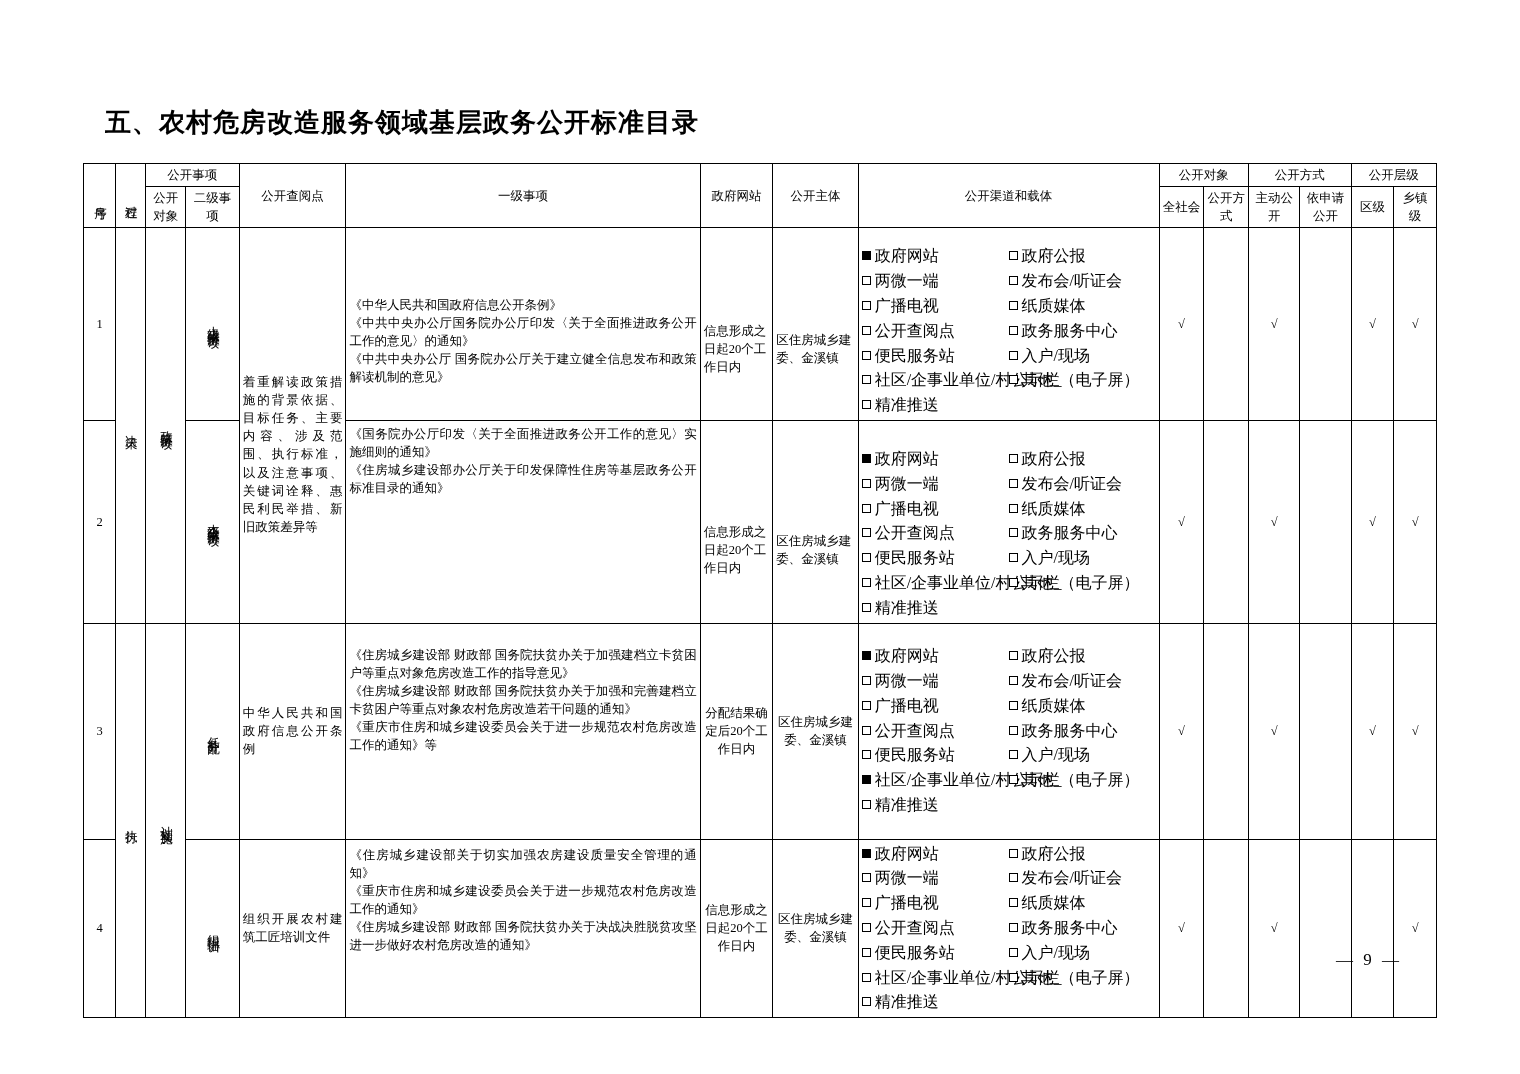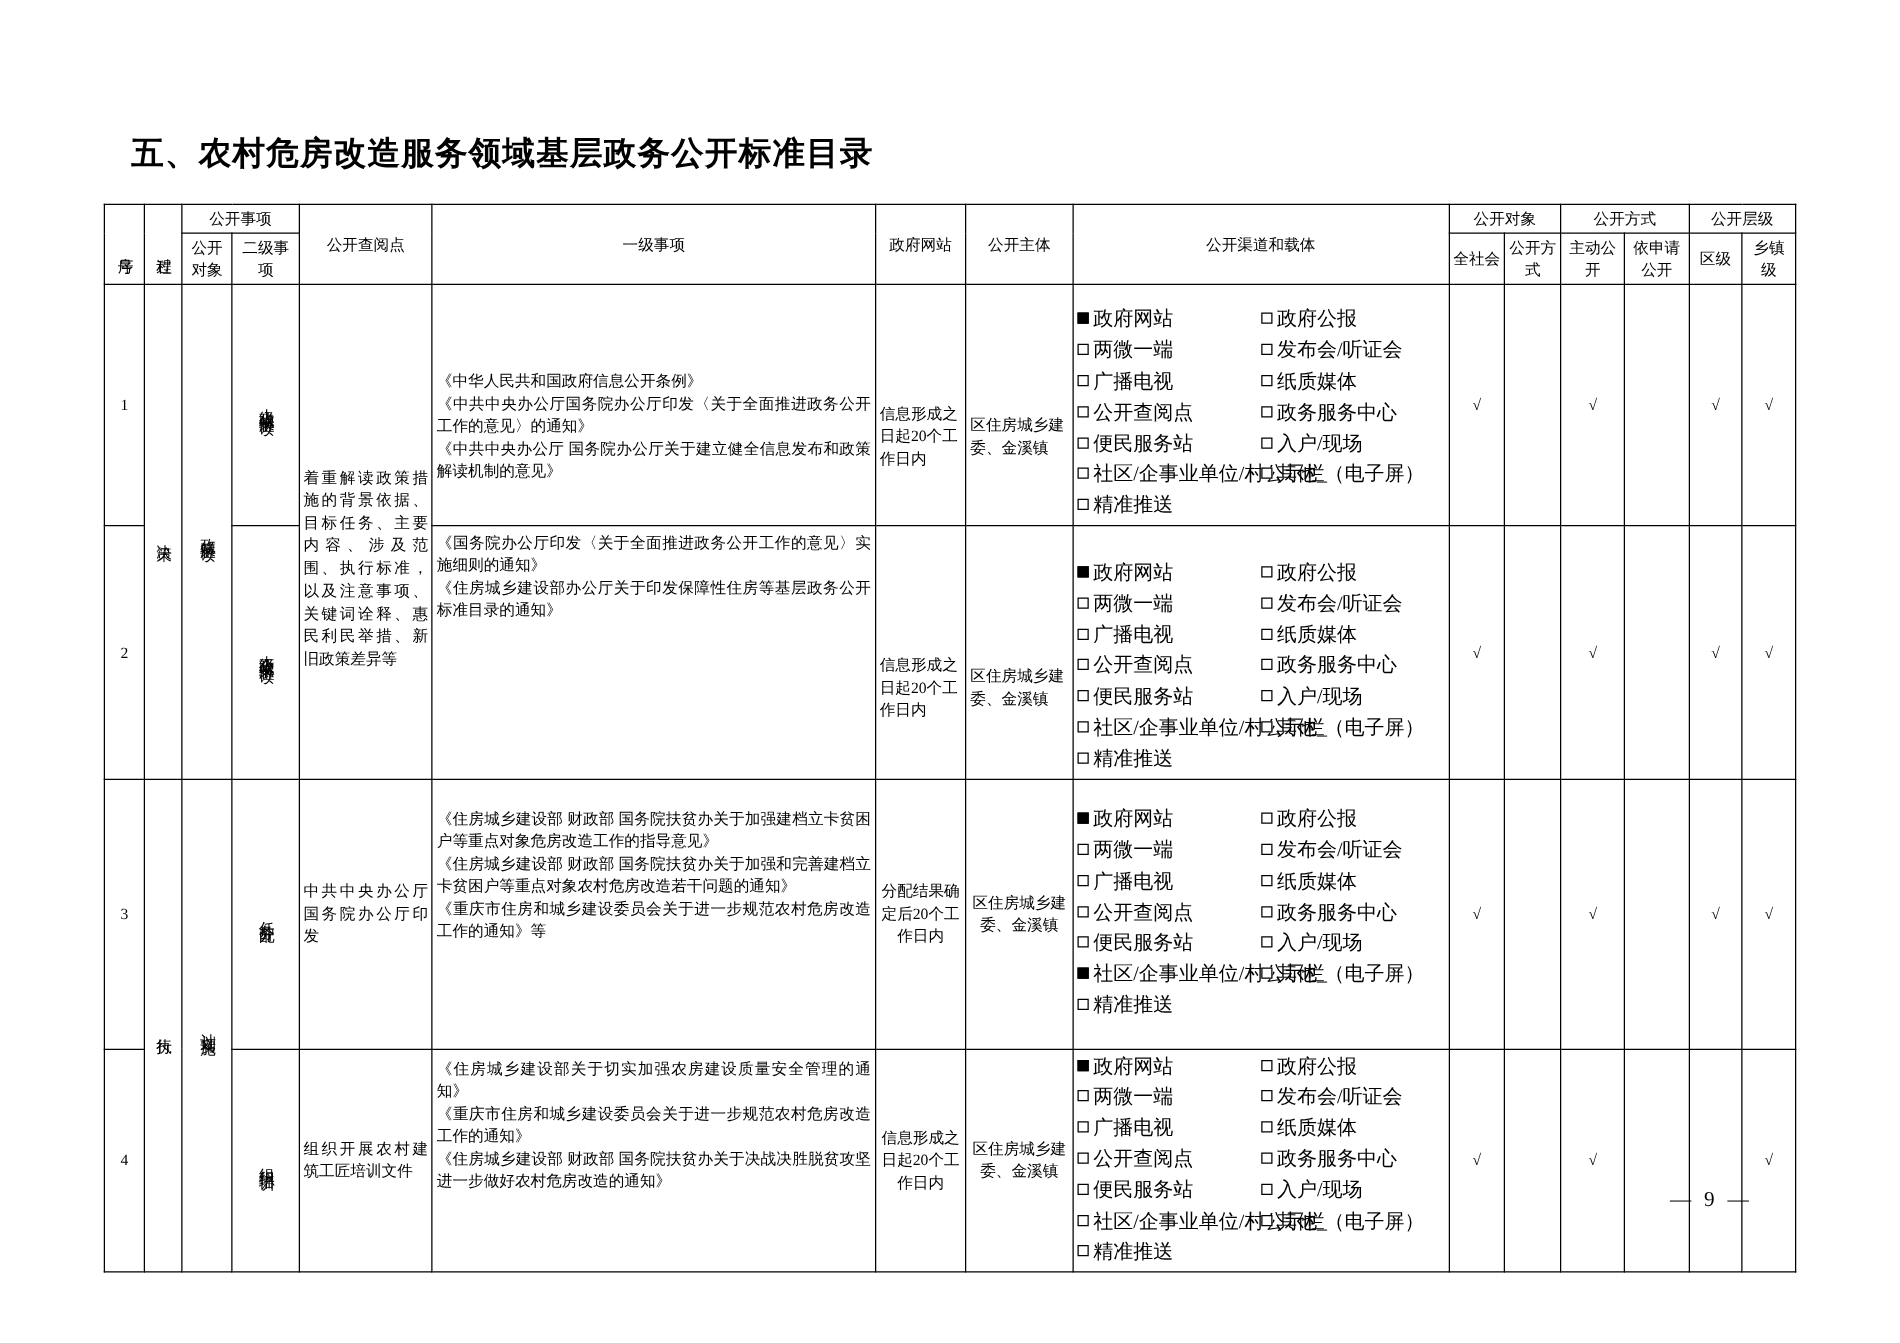--- a/index.html
+++ b/index.html
@@ -237,21 +237,21 @@
         <td class="num">3</td>
         <td class="ctr" rowspan="2">
           <span class="vtext">执行</span>
         </td>
         <td class="ctr" rowspan="2">
           <span class="vtext">计划实施</span>
         </td>
         <td class="ctr">
           <span class="vtext">任务分配</span>
         </td>
-        <td class="just">中共中央办公厅国务院办公厅印发</td>
+        <td class="just">中华人民共和国政府信息公开条例</td>
         <td class="topc just" style="white-space:pre-line; vertical-align:top; padding-top:22px;">《住房城乡建设部 财政部 国务院扶贫办关于加强建档立卡贫困户等重点对象危房改造工作的指导意见》
 《住房城乡建设部 财政部 国务院扶贫办关于加强和完善建档立卡贫困户等重点对象农村危房改造若干问题的通知》
 《重庆市住房和城乡建设委员会关于进一步规范农村危房改造工作的通知》等</td>
         <td class="ctr">分配结果确定后20个工作日内</td>
         <td class="ctr">区住房城乡建委、金溪镇</td>
         <td>
           <div class="chk">
             <div class="chkcol">
               <div class="chkrow"><span class="box filled"></span><span>政府网站</span></div>
               <div class="chkrow"><span class="box"></span><span>两微一端</span></div>

